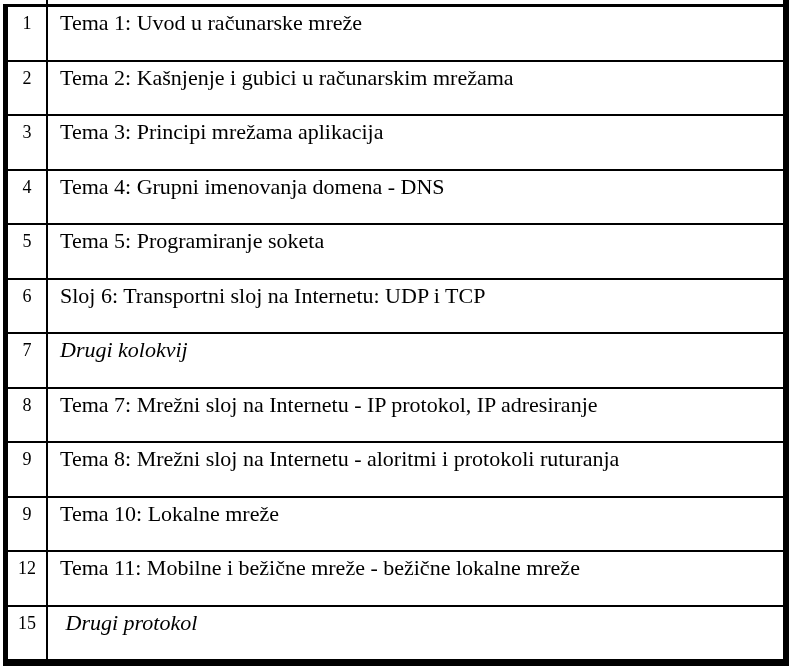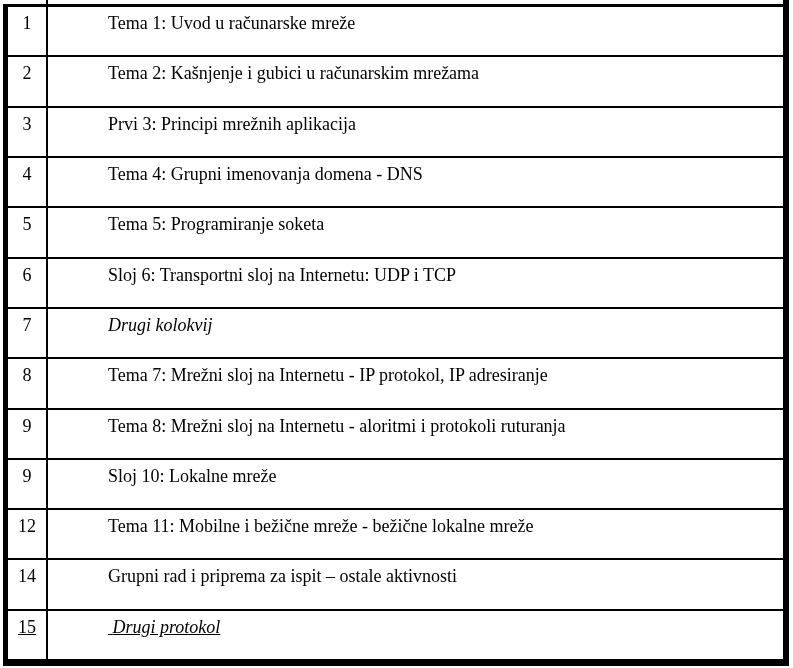--- a/index.html
+++ b/index.html
@@ -49,39 +49,37 @@
     flex-direction: column;
   }
   .row {
     flex: 1 1 0;
     display: flex;
     box-sizing: border-box;
     border-bottom: 2px solid var(--ink, #000000);
   }
   .row:last-child {
     border-bottom: none;
-    text-decoration: underline;
   }
   .num-cell {
     box-sizing: border-box;
     width: 40px;
     border-right: 2px solid var(--ink, #000000);
     text-align: center;
     padding-top: 5px;
     font-size: 18px;
     line-height: 22px;
   }
   .text-cell {
     flex: 1;
     padding: 5px 6px 0 12px;
-    font-size: 18px;
+    font-size: 22px;
     line-height: 22px;
     white-space: pre-wrap;
     overflow: hidden;
-    margin-left: 48px;
   }
   .text-cell.italic {
     font-style: italic;
   }
 </style>
 </head>
 <body>
 
 <div id="stage" style="--bg: #ffffff; --ink: #000000;">
   <div class="col-stub"></div>
@@ -92,21 +90,21 @@
     <div class="text-cell">Tema 1: Uvod u računarske mreže</div>
   </div>
 
   <div class="row">
     <div class="num-cell">2</div>
     <div class="text-cell">Tema 2: Kašnjenje i gubici u računarskim mrežama</div>
   </div>
 
   <div class="row">
     <div class="num-cell">3</div>
-    <div class="text-cell">Prvi 3: Principi mrežnih aplikacija</div>
+    <div class="text-cell">Tema 3: Principi mrežama aplikacija</div>
   </div>
 
   <div class="row">
     <div class="num-cell">4</div>
     <div class="text-cell">Tema 4: Grupni imenovanja domena - DNS</div>
   </div>
 
   <div class="row">
     <div class="num-cell">5</div>
     <div class="text-cell">Tema 5: Programiranje soketa</div>
@@ -128,32 +126,28 @@
   </div>
 
   <div class="row">
     <div class="num-cell">9</div>
     <div class="text-cell">Tema 8: Mrežni sloj na Internetu - aloritmi i protokoli ruturanja</div>
   </div>
 
 
   <div class="row">
     <div class="num-cell">9</div>
-    <div class="text-cell">Sloj 10: Lokalne mreže</div>
+    <div class="text-cell">Tema 10: Lokalne mreže</div>
   </div>
 
   <div class="row">
     <div class="num-cell">12</div>
     <div class="text-cell">Tema 11: Mobilne i bežične mreže - bežične lokalne mreže</div>
   </div>
 
 
-  <div class="row">
-    <div class="num-cell">14</div>
-    <div class="text-cell">Grupni rad i priprema za ispit – ostale aktivnosti</div>
-  </div>
 
   <div class="row">
     <div class="num-cell">15</div>
     <div class="text-cell italic"> Drugi protokol</div>
   </div>
 </div>
 </div>
 
 </body></html>

